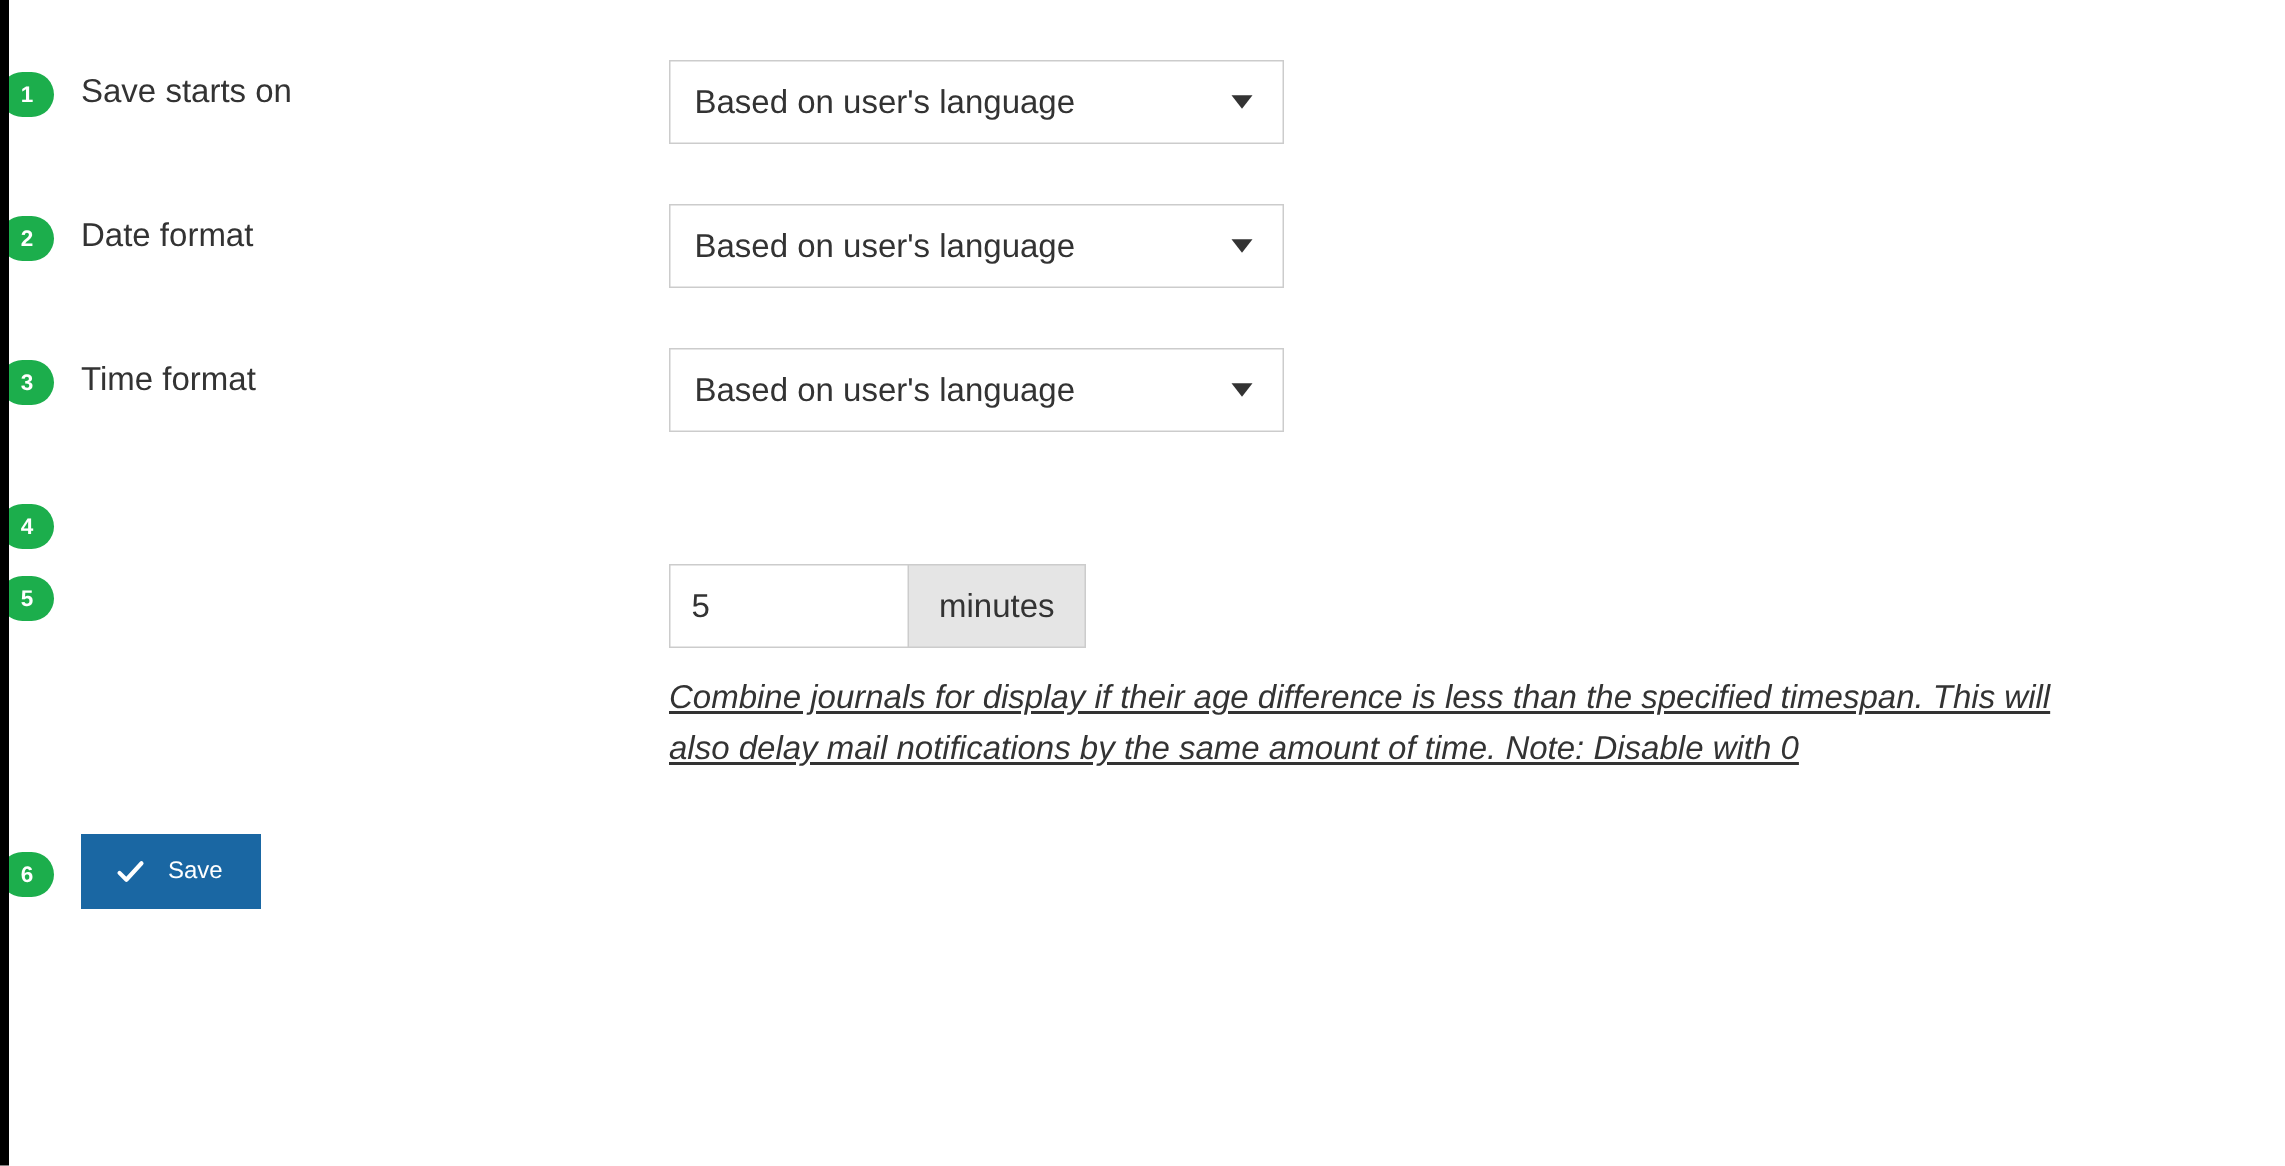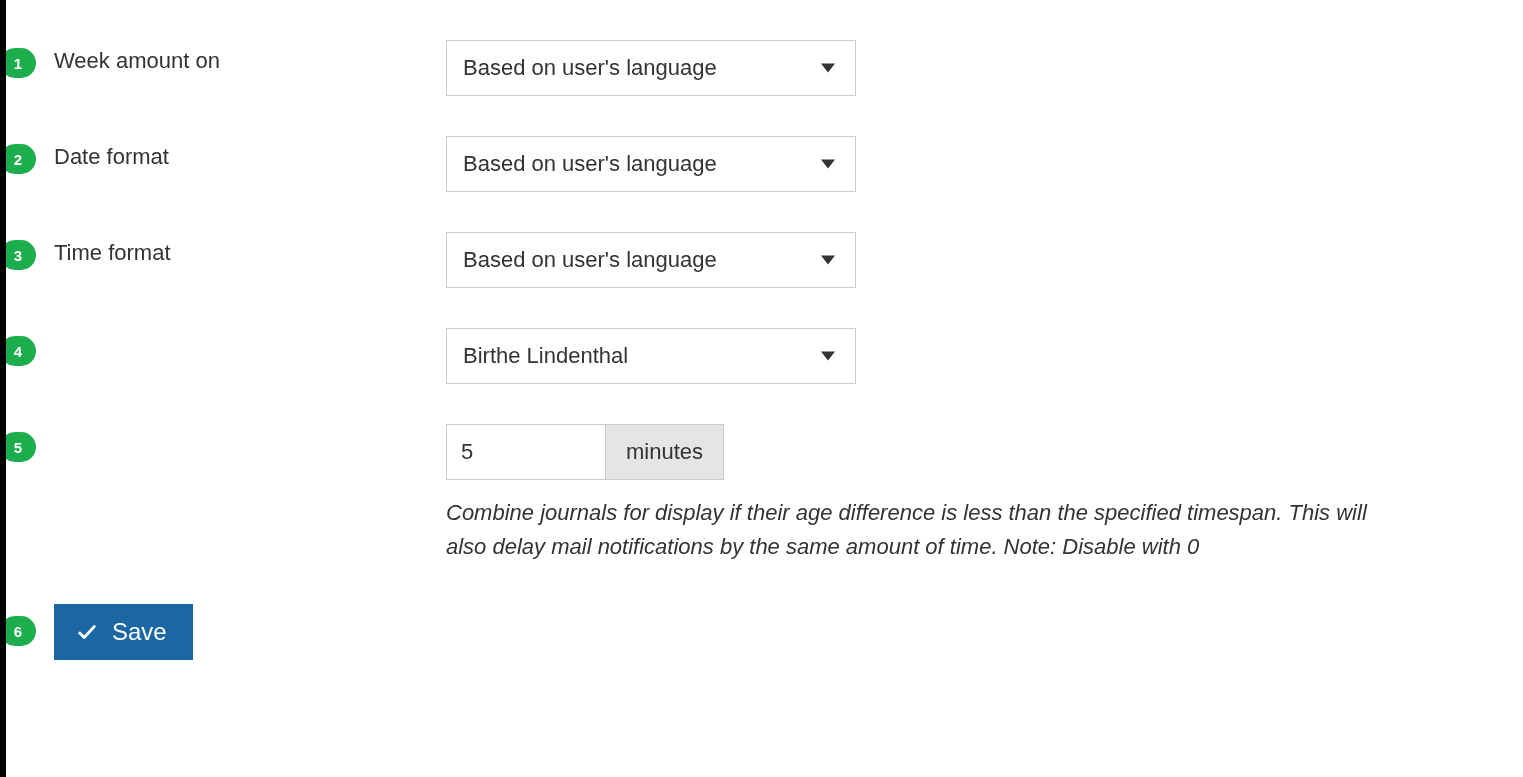--- a/index.html
+++ b/index.html
@@ -94,52 +94,53 @@
       border-left: none;
       background: #e5e5e5;
       color: #333;
     }
     .help-text {
       margin-top: 16px;
       font-style: italic;
       color: #333;
       max-width: 960px;
       line-height: 1.55;
+      text-decoration: underline;
     }
     .button-row {
       margin-top: 30px;
       padding-left: 48px;
       position: relative;
     }
     .save-btn {
       display: inline-flex;
       align-items: center;
       gap: 14px;
       background: #1a67a3;
       color: #fff;
       border: none;
       padding: 14px 26px 14px 22px;
-      font-size: 24px;
+      font-size: 16px;
       cursor: pointer;
     }
     .save-btn .check-icon {
       width: 22px;
       height: 22px;
     }
     .save-btn .check-icon svg {
       display: block;
     }
   </style>
 </head>
 <body>
 
 <div class="form-row">
   <div class="label-col">
     <span class="badge">1</span>
-    <span>Week amount on</span>
+    <span>Save starts on</span>
   </div>
   <div class="control-col">
     <div class="select-wrap">
       <span class="select-value">Based on user's language</span>
       <span class="caret"></span>
     </div>
   </div>
 </div>
 
 <div class="form-row">
@@ -164,26 +165,20 @@
     <div class="select-wrap">
       <span class="select-value">Based on user's language</span>
       <span class="caret"></span>
     </div>
   </div>
 </div>
 
 <div class="form-row">
   <div class="label-col">
     <span class="badge">4</span>
-  </div>
-  <div class="control-col">
-    <div class="select-wrap">
-      <span class="select-value">Birthe Lindenthal</span>
-      <span class="caret"></span>
-    </div>
   </div>
 </div>
 
 <div class="form-row">
   <div class="label-col">
     <span class="badge">5</span>
   </div>
   <div class="control-col">
     <div class="input-group">
       <input type="text" value="5" style="">

